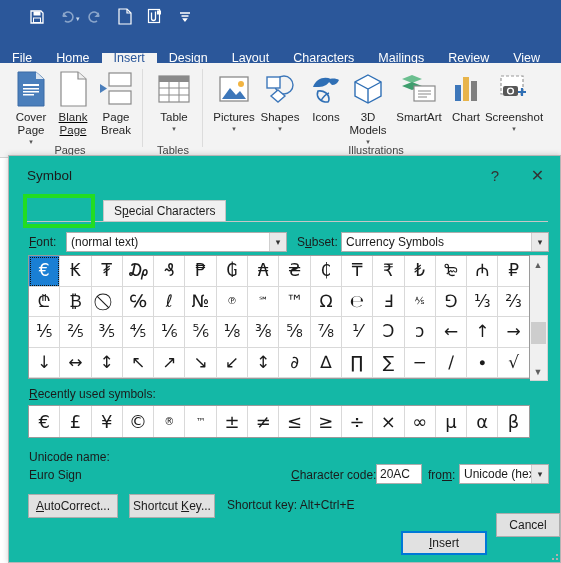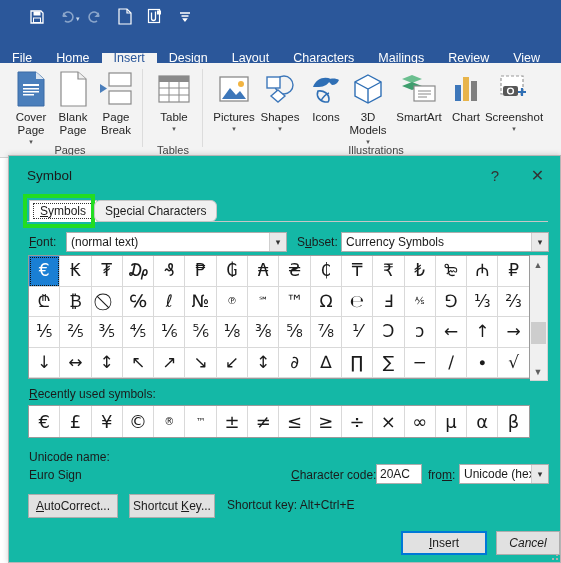--- a/index.html
+++ b/index.html
@@ -176,24 +176,24 @@
   .sk-btn  { left:120px; top:338px; width:86px; }
   .sk-text { position:absolute; left:218px; top:342px; font-size:12px; color:#1b1b1b; }
 
   .insert-btn {
     position:absolute; left:392px; top:375px; width:86px; height:24px;
     border:2px solid #0078d7; background:#e1e1e1;
     display:flex; align-items:center; justify-content:center;
     font-size:12px; color:#1b1b1b;
   }
   .cancel-btn {
-    position:absolute; left:487px; top:375px; width:64px; height:24px;
+    position:absolute; left:487px; top:357px; width:64px; height:24px;
     border:1px solid #adadad; background:#e1e1e1;
     display:flex; align-items:center; justify-content:center;
-    font-size:12px; color:#1b1b1b;font-style:italic;
+    font-size:12px; color:#1b1b1b;
   }
   .grip { position:absolute; right:2px; bottom:2px; width:10px; height:10px; }
   .grip i { position:absolute; width:2px; height:2px; background:#b0b0b0; }
 
   .u { text-decoration:underline; }
 </style>
 </head>
 <body>
 
 <div id="app">
@@ -282,21 +282,21 @@
                 <rect x="7" y="13" width="16" height="2" fill="#fff"></rect>
                 <rect x="7" y="17" width="16" height="1.5" fill="#fff"></rect>
                 <rect x="7" y="20" width="16" height="1.5" fill="#fff"></rect>
                 <rect x="7" y="23" width="11" height="1.5" fill="#fff"></rect>
               </svg>
           </div>
           <div class="lbl">Cover
 Page</div>
           <div class="dd">▾</div>
         </div>
-        <div class="ritem" style="left:45px;">
+        <div class="ritem" style="left:45px;text-decoration:underline;">
           <div class="ico">
             <svg width="28" height="36" viewBox="0 0 28 36">
                 <path d="M2 1h17l8 7v27H2z" fill="#fff" stroke="#8a8a8a" stroke-width="1.2"></path>
                 <path d="M19 1v7h8" fill="#f0f0f0" stroke="#8a8a8a" stroke-width="1.2"></path>
               </svg>
           </div>
           <div class="lbl">Blank
 Page</div>
         </div>
         <div class="ritem" style="left:88px;">
@@ -419,26 +419,22 @@
     <div class="dlg-title">
       <div class="t">Symbol</div>
       <div class="btns">
         <div class="hbtn">?</div>
         <div class="hbtn xbtn">✕</div>
       </div>
     </div>
 
     <div class="tabstrip">
       <div class="underline"></div>
-      <div class="tab active" style="left:6px;">
-        <span style="position:relative;z-index:2;"><span class="u">S</span>ymbols</span>
-        <span class="focusring"></span>
-      </div>
       <div class="tab-highlight" style="left:0;top:-6px;"></div>
-      <div class="tab" style="left:71px;border-radius:6px;">
+      <div class="tab" style="left:80px;">
         <span>S<span class="u">p</span>ecial Characters</span>
       </div>
     </div>
 
     <div class="field-row">
       <span class="flabel" style="position:absolute;left:0;top:3px;"><span class="u">F</span>ont:</span>
       <div class="combo" style="left:37px;top:0;width:221px;">
         <span class="val">(normal text)</span>
         <span class="arrow">▾</span>
       </div>

